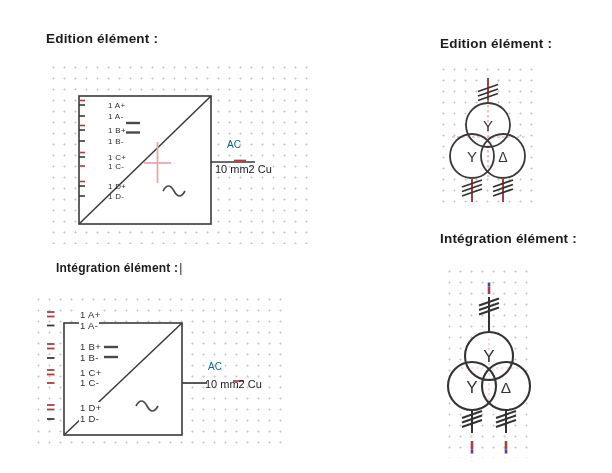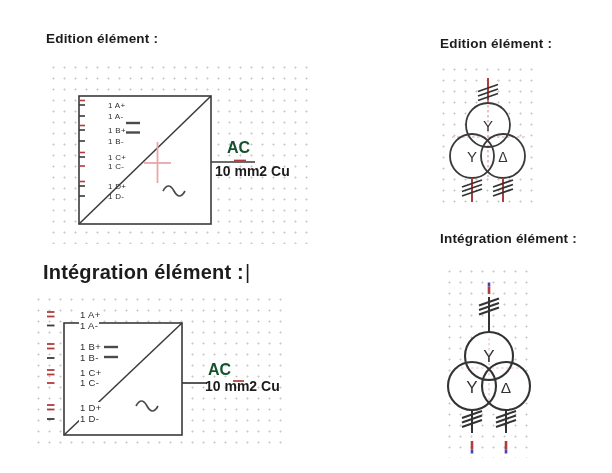--- a/index.html
+++ b/index.html
@@ -4,27 +4,27 @@
 <style>
   html,body{margin:0;padding:0;background:#fff;}
   #canvas{position:relative;width:612px;height:473px;background:#ffffff;overflow:hidden;
           font-family:"Liberation Sans","DejaVu Sans",sans-serif;}
   .dotgrid{position:absolute;z-index:0;
            background-image:radial-gradient(circle,#c9c9c9 0.9px,rgba(0,0,0,0) 1.15px);
            background-size:11px 11px;}
   #drawing{position:absolute;left:0;top:0;z-index:1;}
   .hd{position:absolute;z-index:2;font-size:13.5px;font-weight:600;color:#1c1c1c;
       letter-spacing:.2px;white-space:nowrap;}
-  .hd.big{font-size:20px;}
+  .hd.big{font-size:12px;margin-left:13px;}
   .caret{font-weight:400;margin-left:1px;}
   .term{position:absolute;z-index:2;font-size:8px;font-weight:500;color:#2e2e2e;
         white-space:nowrap;letter-spacing:.3px;line-height:9px;margin-left:23px;}
   .term.bl{font-size:9.5px;line-height:11px;background:#fff;padding:0 1px;}
-  .aclabel{position:absolute;z-index:2;font-size:16px;font-weight:700;color:#14532d;white-space:nowrap;}
-  .wirelabel{position:absolute;z-index:2;font-size:14px;font-weight:700;color:#1c1c1c;white-space:nowrap;}
+  .aclabel{position:absolute;z-index:2;font-size:10px;font-weight:400;color:#0369a1;white-space:nowrap;}
+  .wirelabel{position:absolute;z-index:2;font-size:11px;font-weight:400;color:#1c1c1c;white-space:nowrap;}
   .wnd{font-family:"Liberation Sans","DejaVu Sans",sans-serif;fill:#333;}
 </style>
 </head>
 <body>
 
 <div id="canvas">
 
   <div class="dotgrid" style="left:48px;top:62px;width:266px;height:182px;"></div>
   <div class="dotgrid" style="left:438px;top:64px;width:100px;height:140px;"></div>
   <div class="dotgrid" style="left:33px;top:294px;width:252px;height:158px;"></div>

